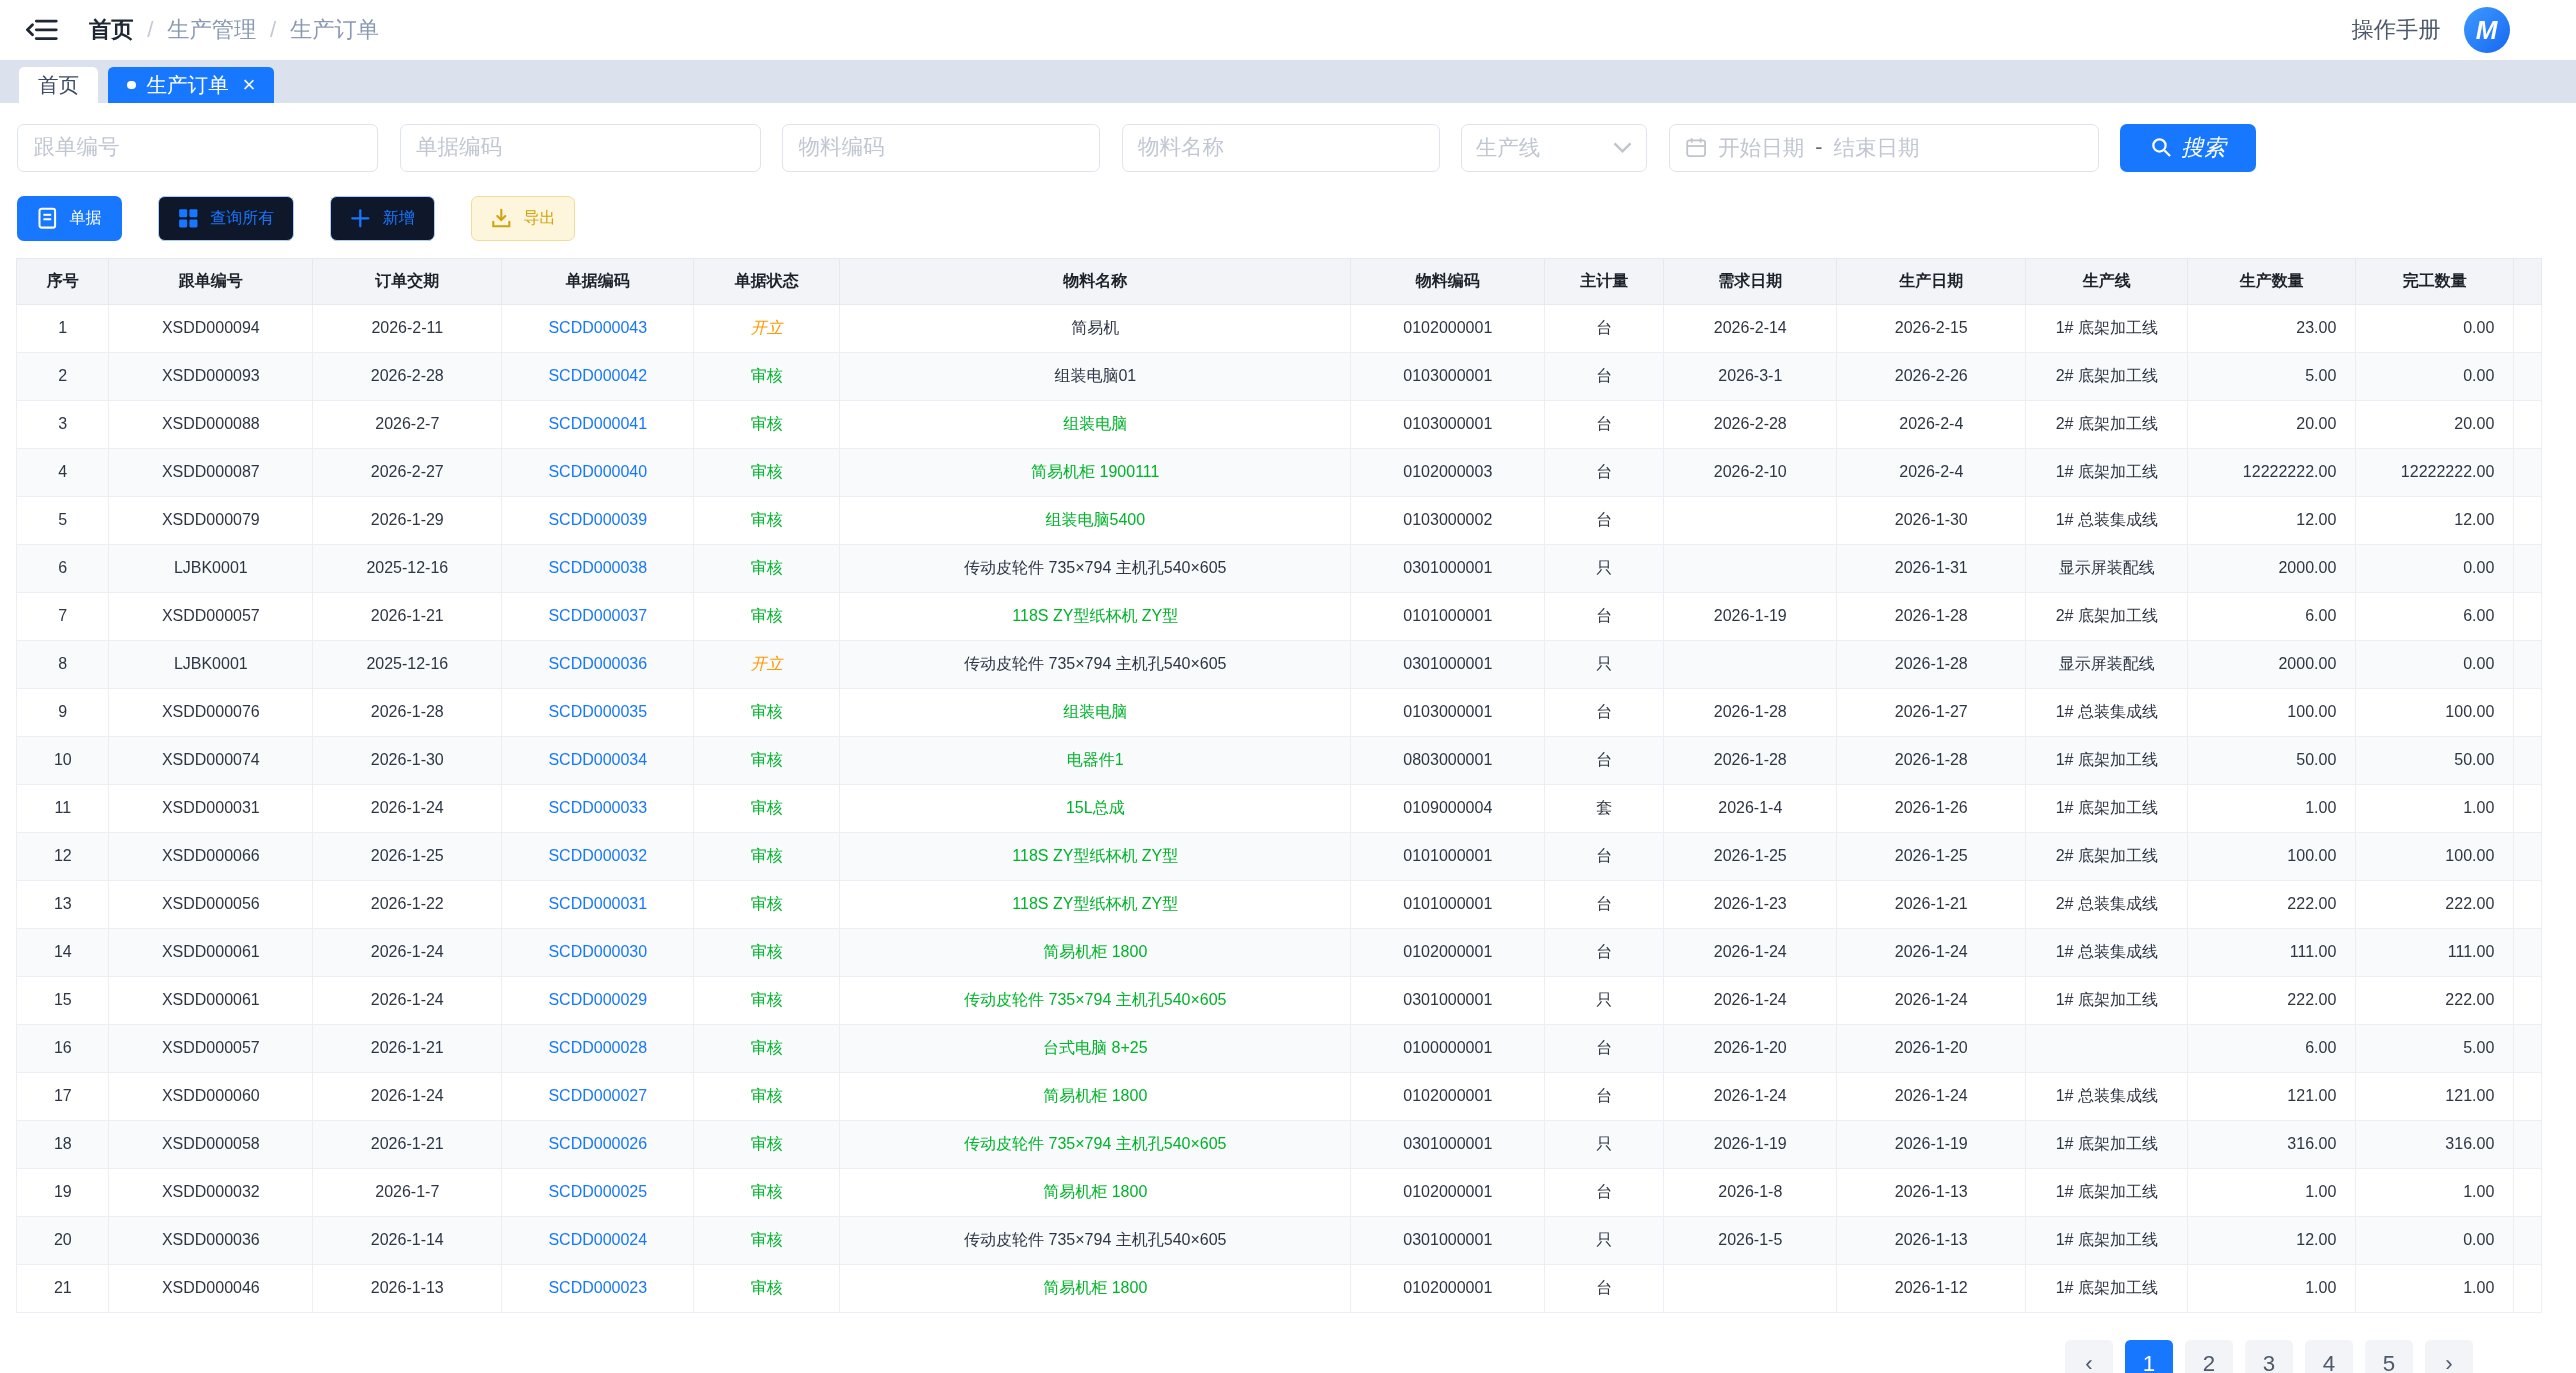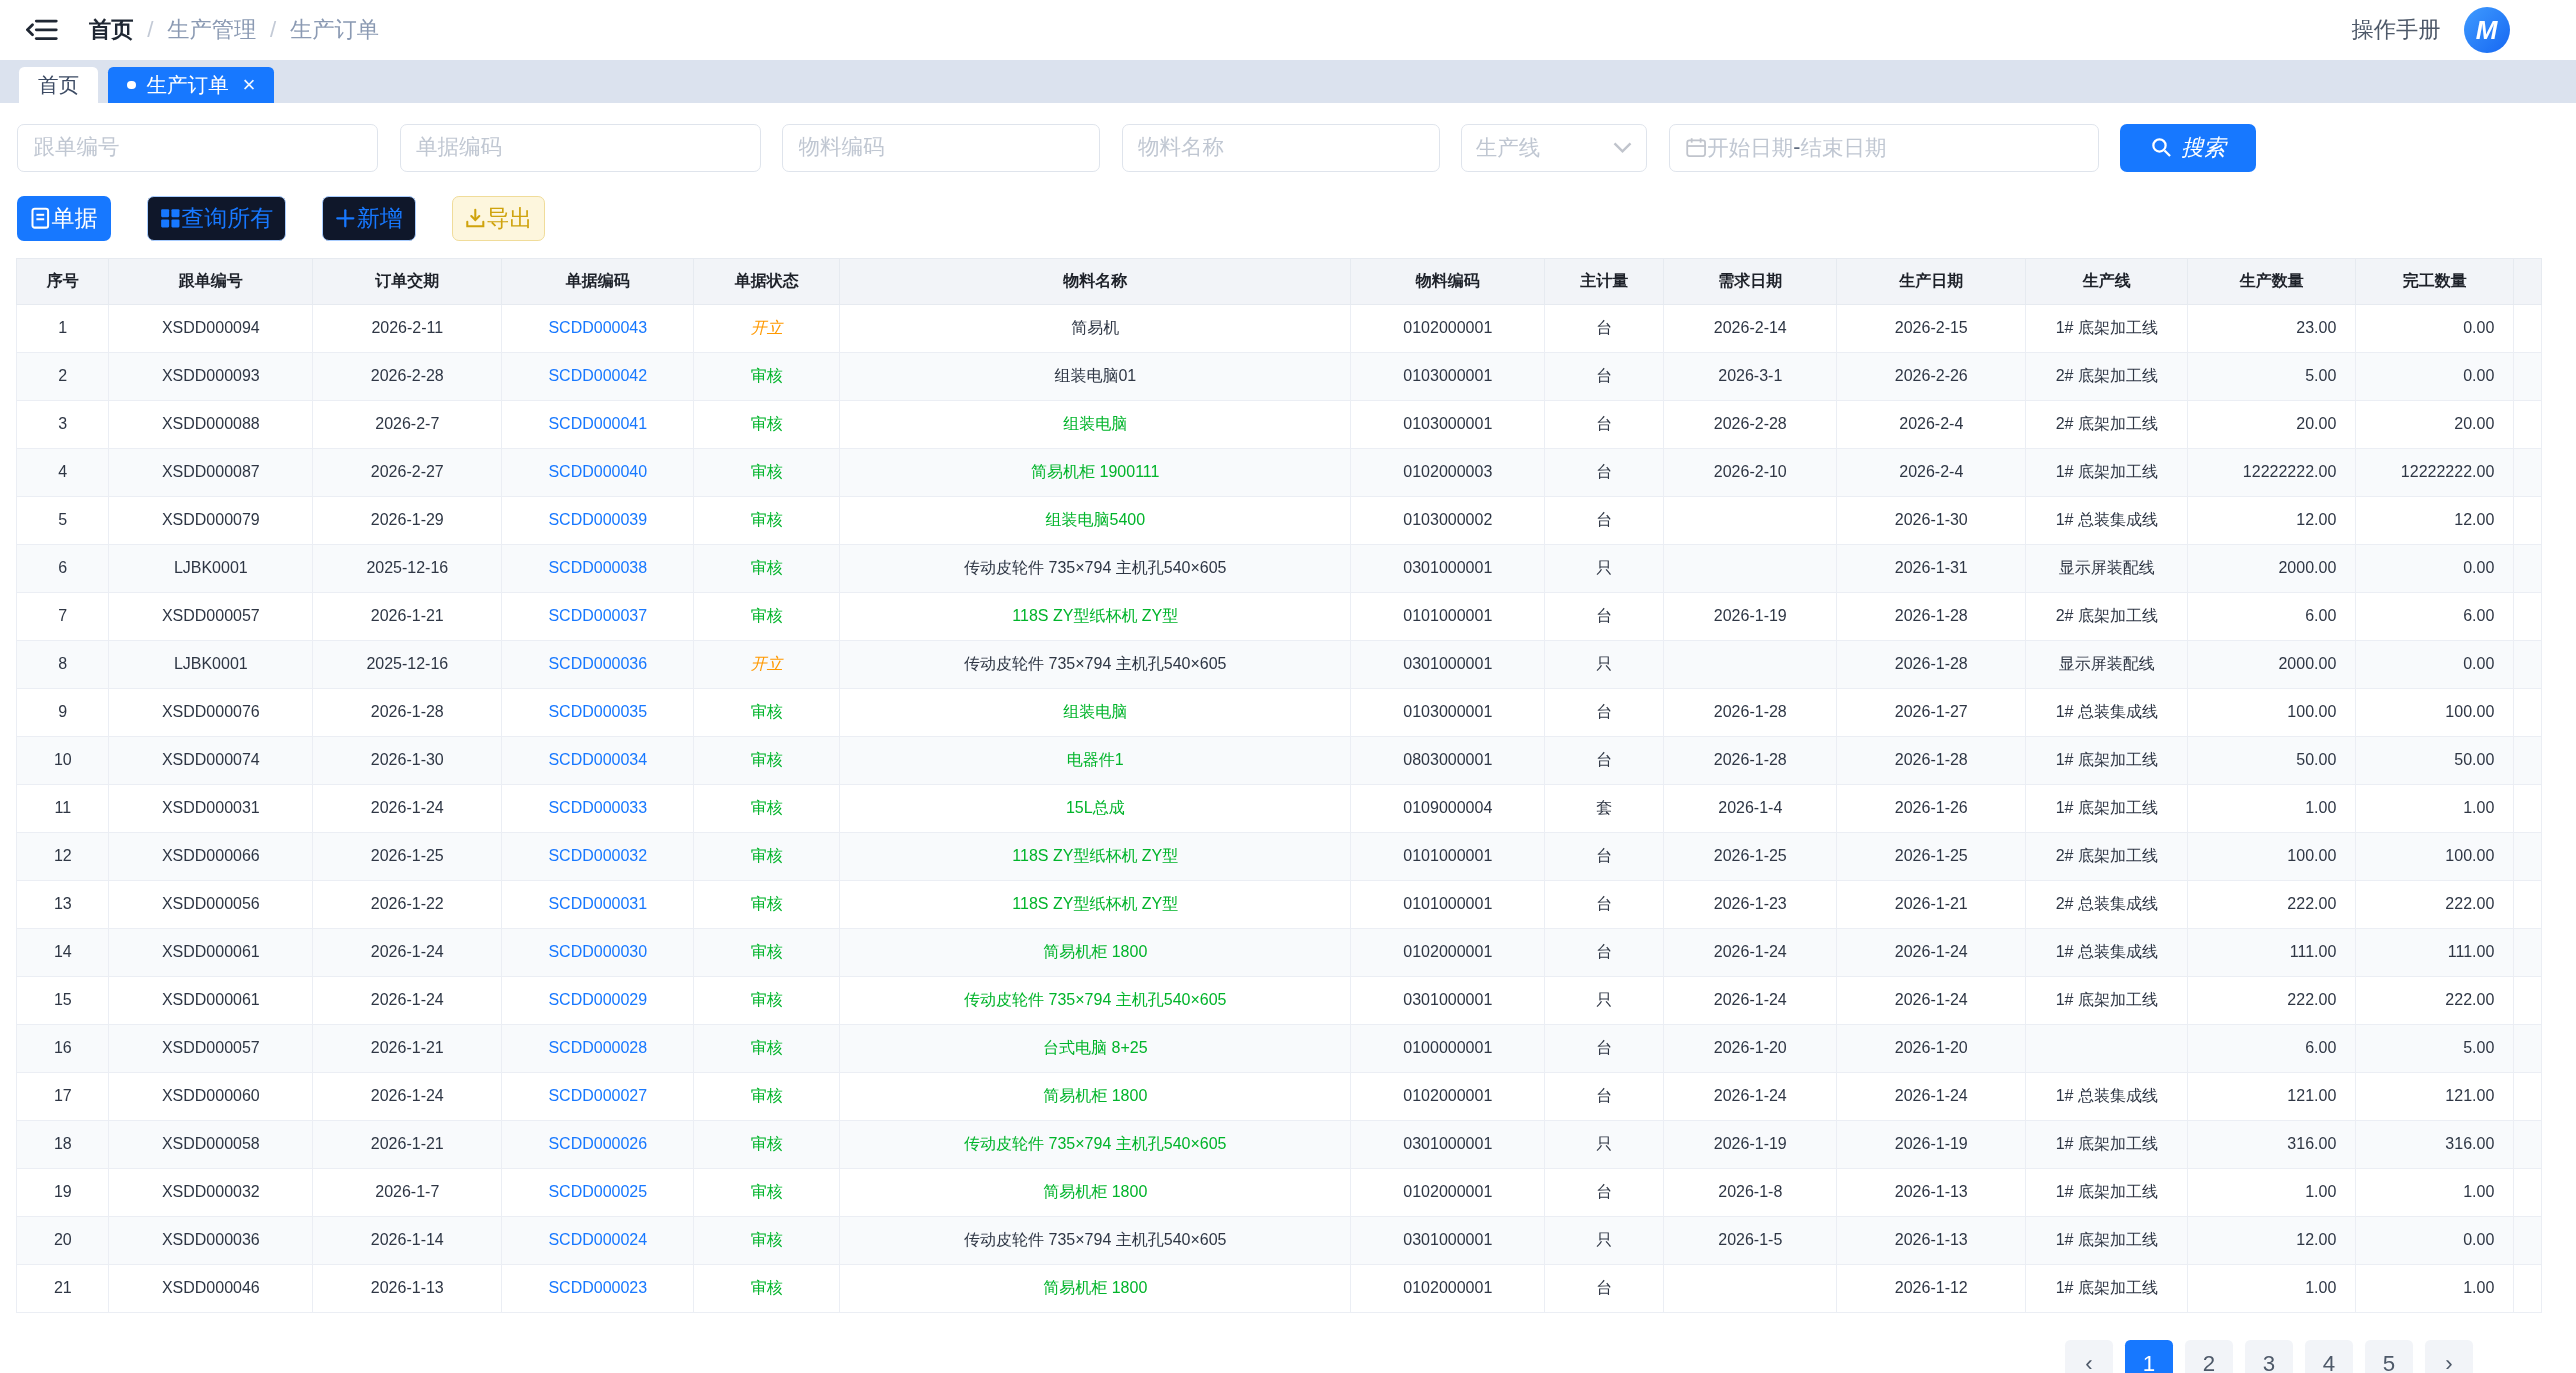--- a/index.html
+++ b/index.html
@@ -32,27 +32,27 @@
   .tab-close { font-size:22.3px; line-height:1; margin-left:3.4px; opacity:.95; }
 
   
   .filters { display:flex; align-items:center; gap:21.5px; padding:20.6px 17px 0 17px; background:#fff; }
   .f-control { height:48px; border:1.7px solid #dfe4ec; border-radius:6.9px; font-size:21.5px; background:#fff; }
   input.f-control { padding:0 15.5px; color:#333; outline:none; }
   input.f-control::placeholder { color:#c0c7d2; }
   .w-420 { width:361px; }
   .w-370 { width:318px; }
   .f-select { width:186px; display:flex; align-items:center; justify-content:space-between; padding:0 13.7px; color:#c0c7d2; cursor:pointer; }
-  .f-dates { width:430px; display:flex; align-items:center; gap:0; padding:0 15.5px; color:#c0c7d2; cursor:pointer; }
+  .f-dates { width:430px; display:flex; align-items:center; gap:11px; padding:0 15.5px; color:#c0c7d2; cursor:pointer; }
   .f-dates .date-sep { color:#5f6b7f; }
   .btn-search { height:48px; width:136px; background:#1778ff; color:#fff; border:none; border-radius:6.9px; font-size:22.3px; display:flex; align-items:center; justify-content:center; gap:8.6px; cursor:pointer;font-style:italic; }
 
   
   .actions { display:flex; align-items:center; gap:36px; padding:24px 17px 0 17px; background:#fff; }
-  .btn { height:45px; border-radius:6.9px; font-size:23px; display:flex; align-items:center; gap:1px; padding:0 12px; border:1.7px solid transparent; cursor:pointer; }
+  .btn { height:45px; border-radius:6.9px; font-size:16px; display:flex; align-items:center; gap:12px; padding:0 19px; border:1.7px solid transparent; cursor:pointer; }
   .btn-primary { background:#1778ff; color:#fff; }
   .btn-light { background:#0f172a; color:#1778ff; border-color:#a9cdff; }
   .btn-warn { background:#fdf6dd; color:#cfa30d; border-color:#f0dc9a; }
 
   
   .table-wrap { margin:17px 17px 0 16.3px; }
   table { border-collapse:collapse; table-layout:fixed; width:2524px; font-size:16px;padding-left:16px; }
   th { background:#f2f4f8; color:#1d2129; font-weight:700; height:46px; border:0.9px solid #e6eaf0; text-align:center; padding:0 5.2px; }
   td { height:48px; border:0.9px solid #ebeef4; text-align:center; padding:0 8.6px; color:#2e3644; white-space:nowrap; overflow:hidden; text-overflow:ellipsis; background:#fff; }
   tr.even td { background:#f8fafc; }

